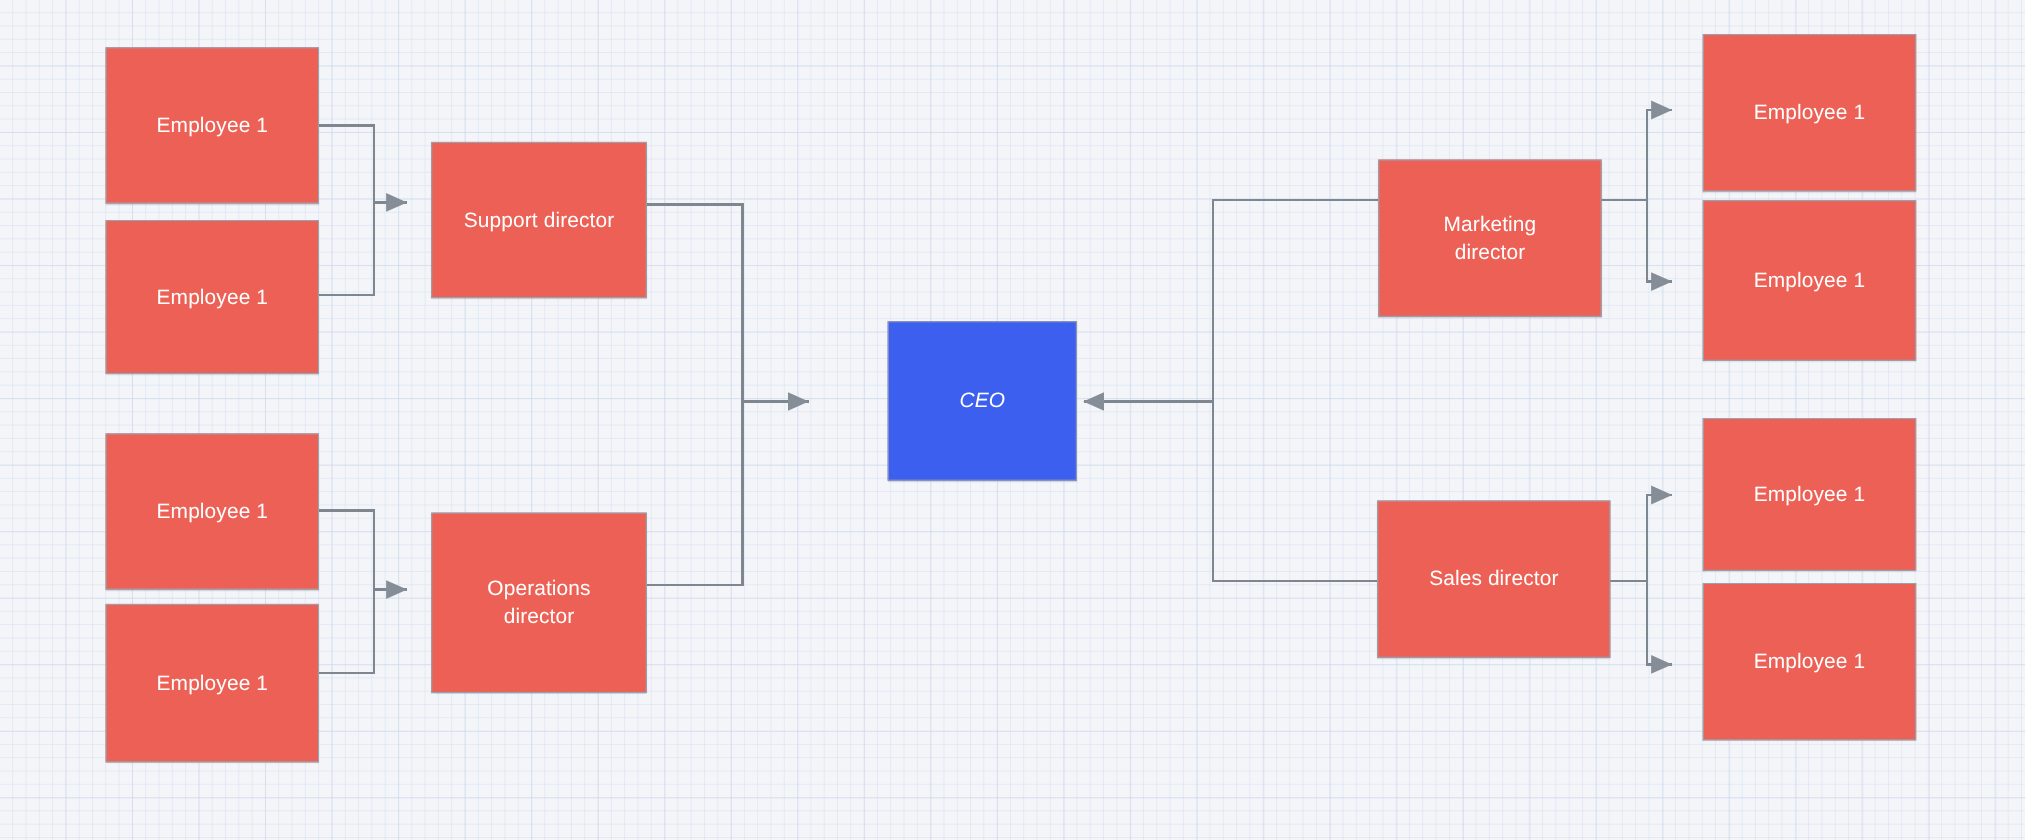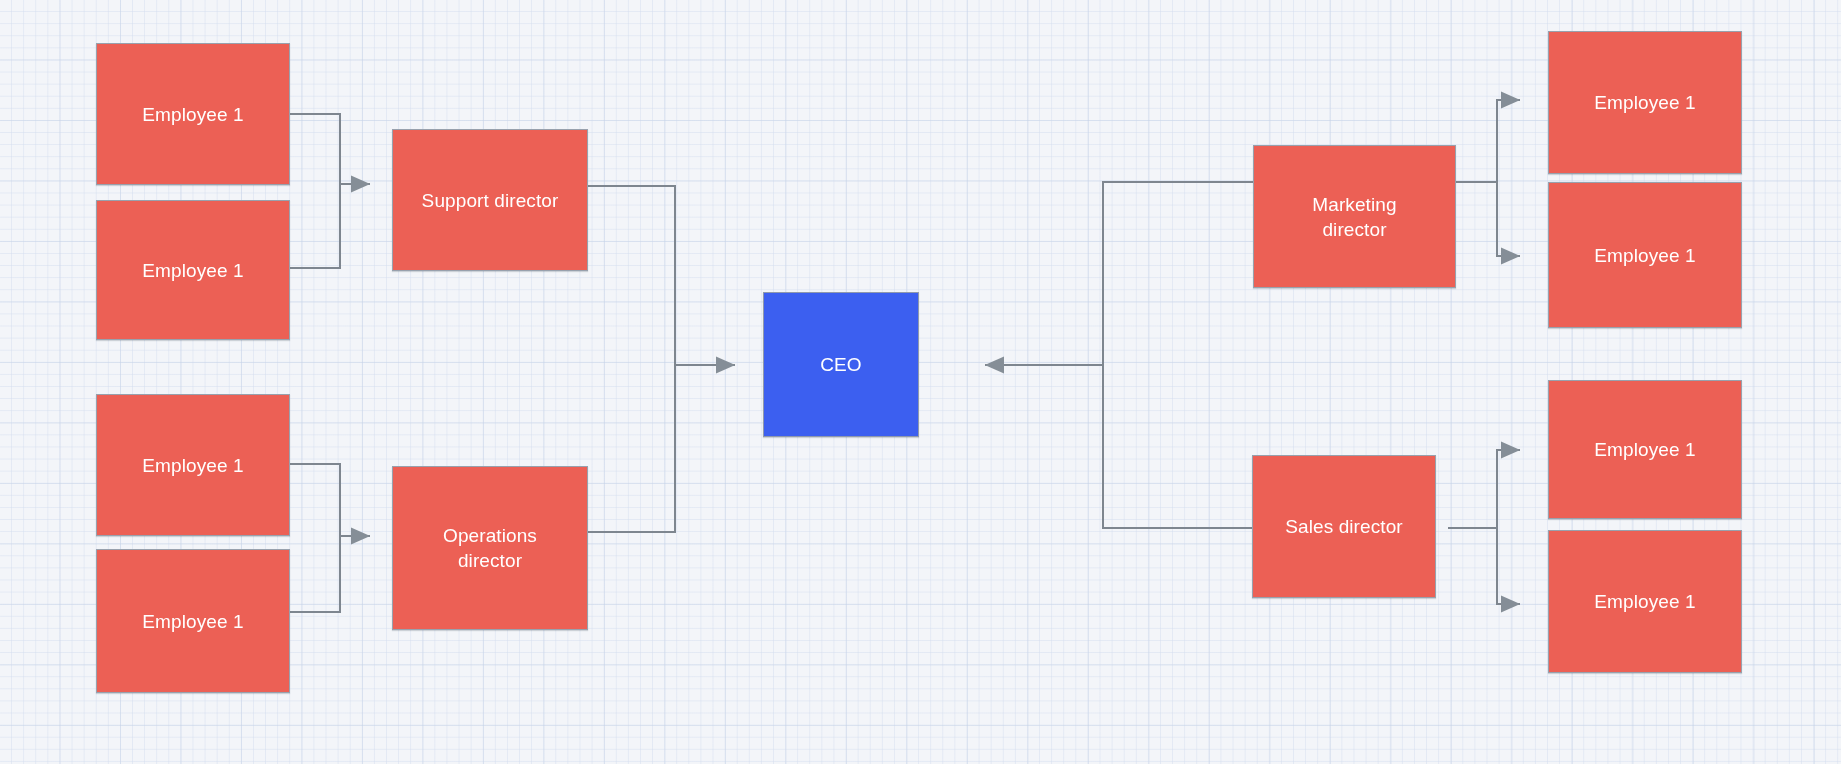--- a/index.html
+++ b/index.html
@@ -131,38 +131,38 @@
 
   <div class="node red" style="left:96px;top:549px;width:194px;height:144px;">
     <span class="label">Employee 1</span>
   </div>
 
   <div class="node red" style="left:392px;top:466px;width:196px;height:164px;">
     <span class="label">Operations
 director</span>
   </div>
 
-  <div class="node blue" style="left:763px;top:292px;width:156px;height:145px;">
+  <div class="node blue" style="left:807px;top:292px;width:172px;height:145px;font-style:italic;">
     <span class="label">CEO</span>
   </div>
 
   <div class="node red" style="left:1253px;top:107px;width:203px;height:143px;margin-top:38px;">
     <span class="label">Marketing
 director</span>
   </div>
 
   <div class="node red" style="left:1548px;top:31px;width:194px;height:143px;">
     <span class="label">Employee 1</span>
   </div>
 
   <div class="node red" style="left:1548px;top:182px;width:194px;height:146px;">
     <span class="label">Employee 1</span>
   </div>
 
-  <div class="node red" style="left:1252px;top:455px;width:184px;height:143px;">
+  <div class="node red" style="left:1252px;top:455px;width:212px;height:143px;">
     <span class="label">Sales director</span>
   </div>
 
   <div class="node red" style="left:1548px;top:380px;width:194px;height:139px;">
     <span class="label">Employee 1</span>
   </div>
 
   <div class="node red" style="left:1548px;top:530px;width:194px;height:143px;">
     <span class="label">Employee 1</span>
   </div>

